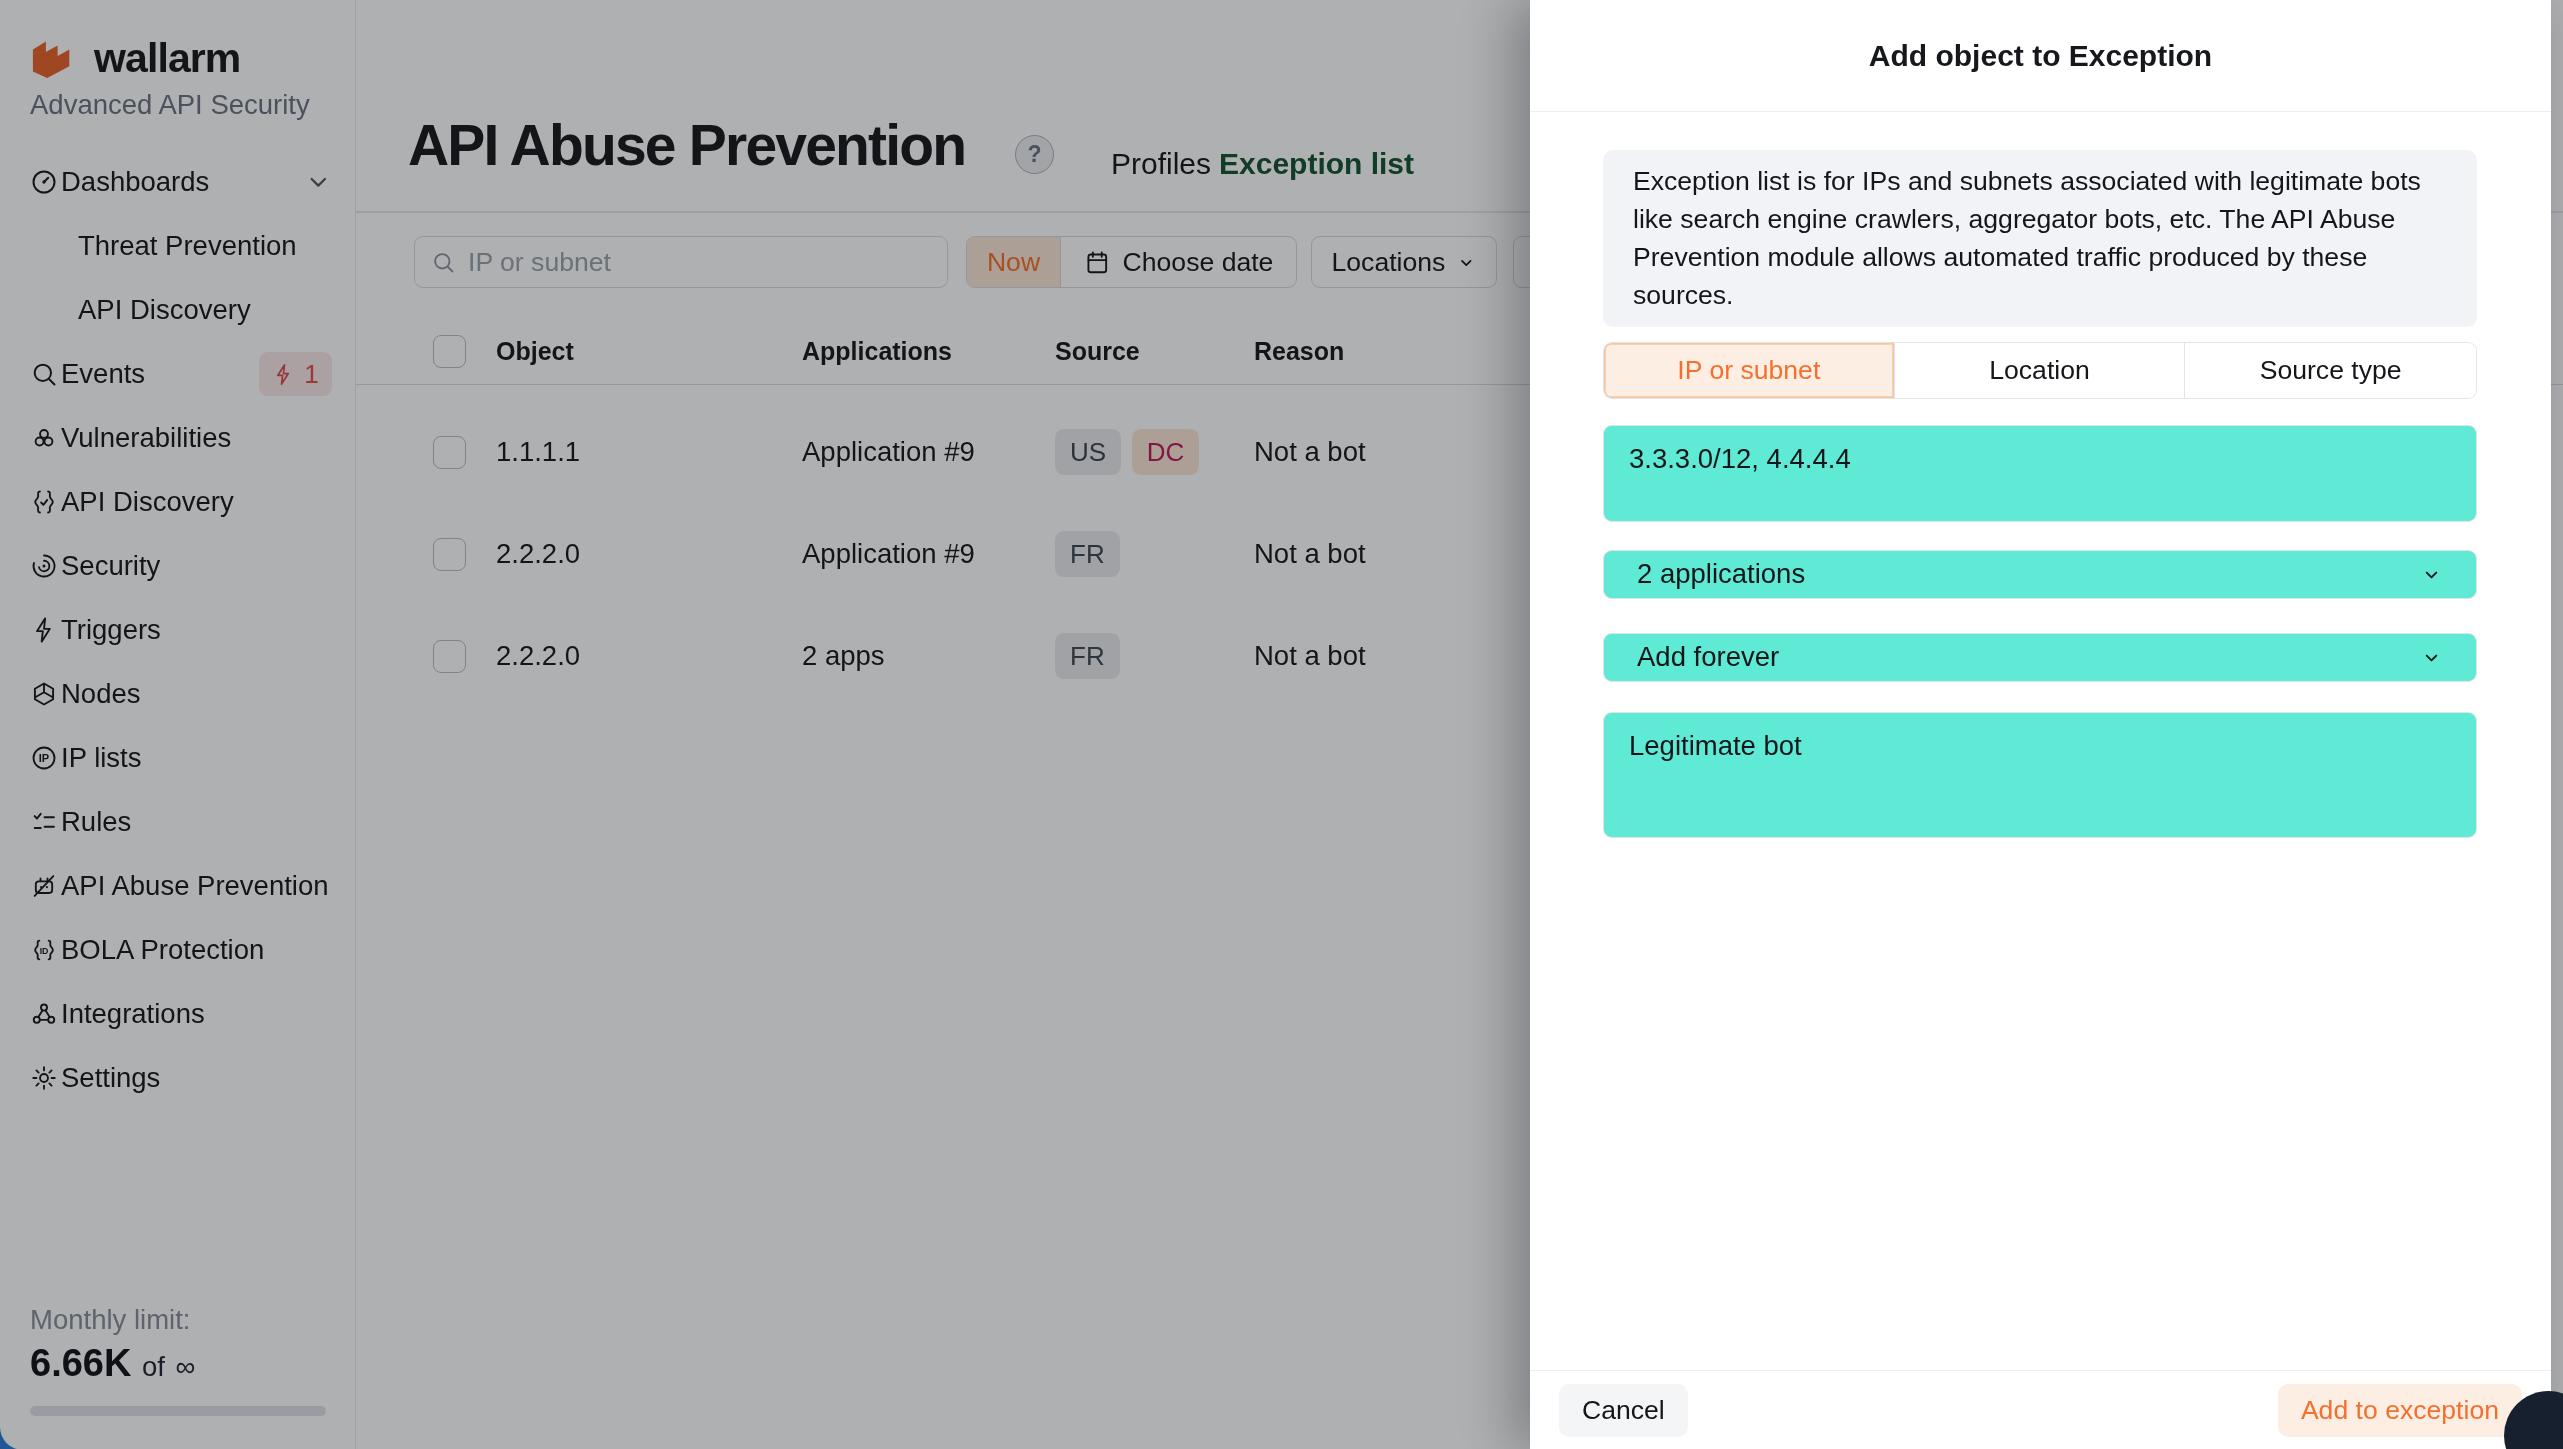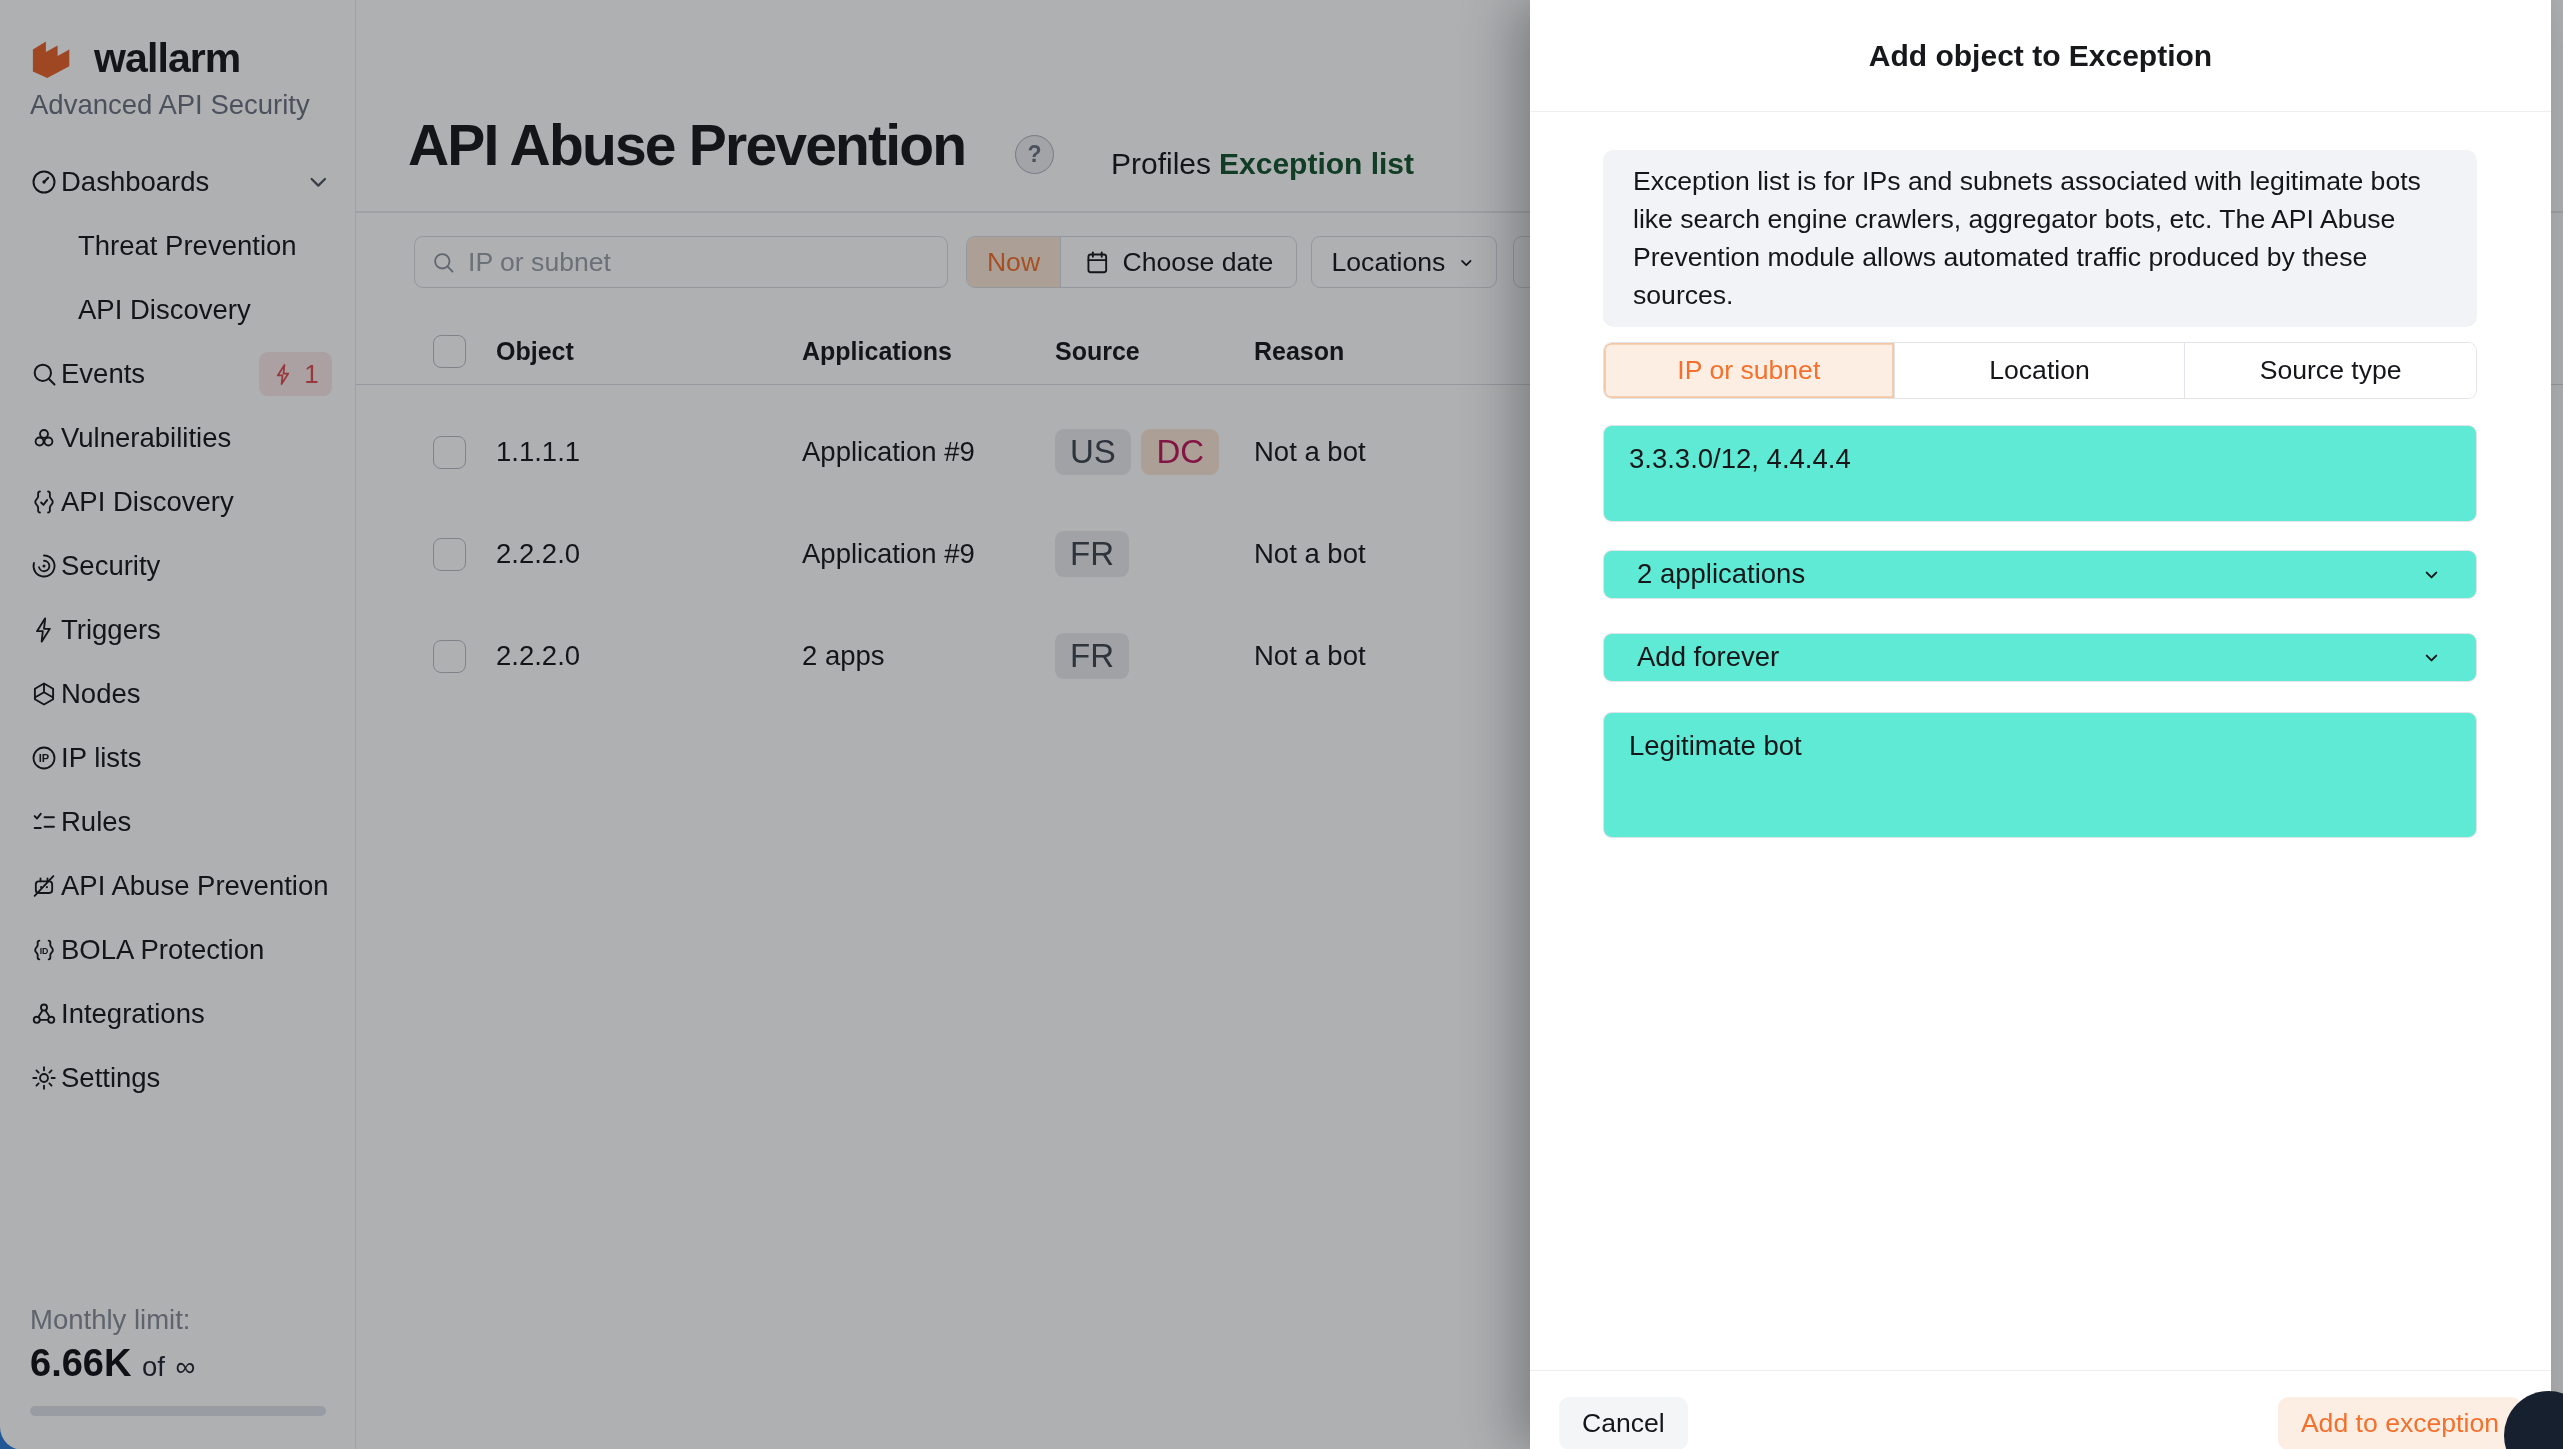--- a/index.html
+++ b/index.html
@@ -60,21 +60,21 @@
   .btn-locations { left:955px; width:186px; }
   .btn-cut { left:1157px; width:124px; }
 
   .table { position:absolute; top:319px; left:0; right:0; }
   .trow { display:grid; grid-template-columns:63px 306px 253px 199px 1fr; align-items:center; padding-left:77px; }
   .thead { height:66px; font-size:25px; font-weight:bold; border-bottom:1.8px solid #d9dce1; }
   .tbody { padding-top:16px; }
   .tbody .trow { height:102px; font-size:27.5px; }
   .checkbox { width:33px; height:33px; border:1.8px solid #b9bdc4; border-radius:8px; background:#fff; cursor:pointer; }
   .badges { display:flex; gap:10.6px; }
-  .badge { display:inline-flex; align-items:center; height:46px; padding:0 15px; border-radius:8.9px; font-size:33px; }
+  .badge { display:inline-flex; align-items:center; height:46px; padding:0 15px; border-radius:8.9px; font-size:26px; }
   .badge.gray { background:#e9ebee; color:#3f4650; }
   .badge.orange { background:#fbe7d6; color:#be185d; }
 
   
   .overlay { position:absolute; inset:0; background:rgba(13,15,20,0.33); z-index:10; }
 
   
   .drawer { position:absolute; top:0; right:12px; width:1021px; height:100%; background:#fff; z-index:20;
             box-shadow:-16px 0 50px rgba(10,12,16,0.30); }
   .drawer-head { height:112px; border-bottom:1.8px solid #eceef1; display:flex; align-items:center;
@@ -88,21 +88,21 @@
   .dtab:last-child { border-right:none; }
   .dtab.active { background:#fdeee4; color:#f4702c; box-shadow:inset 0 0 0 1.8px #f3c7a4; border-radius:7px 0 0 7px; }
   .field { border:1.8px solid #e2e4e9; border-radius:8.9px; font-size:27.5px; color:#14161a; background:#5eead4; width:100%; }
   textarea.field { resize:none; outline:none; font-family:inherit; padding:17.7px 25px; display:block; }
   .ip-area { margin-top:26px; height:97px; }
   .select { margin-top:28px; height:49px; display:flex; align-items:center; justify-content:space-between;
             padding:0 33px; cursor:pointer; }
   .select.second { margin-top:34px; }
   .reason-area { margin-top:30px; height:126px; }
   .drawer-foot { position:absolute; left:0; right:0; bottom:0; height:80px; border-top:1.8px solid #eceef1;
-                 background:#fff; display:flex; align-items:flex-end; justify-content:space-between; padding:0 29px; }
+                 background:#fff; display:flex; align-items:center; justify-content:space-between; padding:0 29px; }
   .btn { height:53px; border:none; border-radius:10.6px; font-size:26.6px; padding:0 23px; cursor:pointer; font-family:inherit; }
   .btn.cancel { background:#f4f5f7; color:#14161a; }
   .btn.submit { background:#fdeee4; color:#f4702c; }
   .sel-chev { width:23px; height:23px; color:#14161a; }
 </style>
 </head>
 <body>
 
 <div class="app">
 

